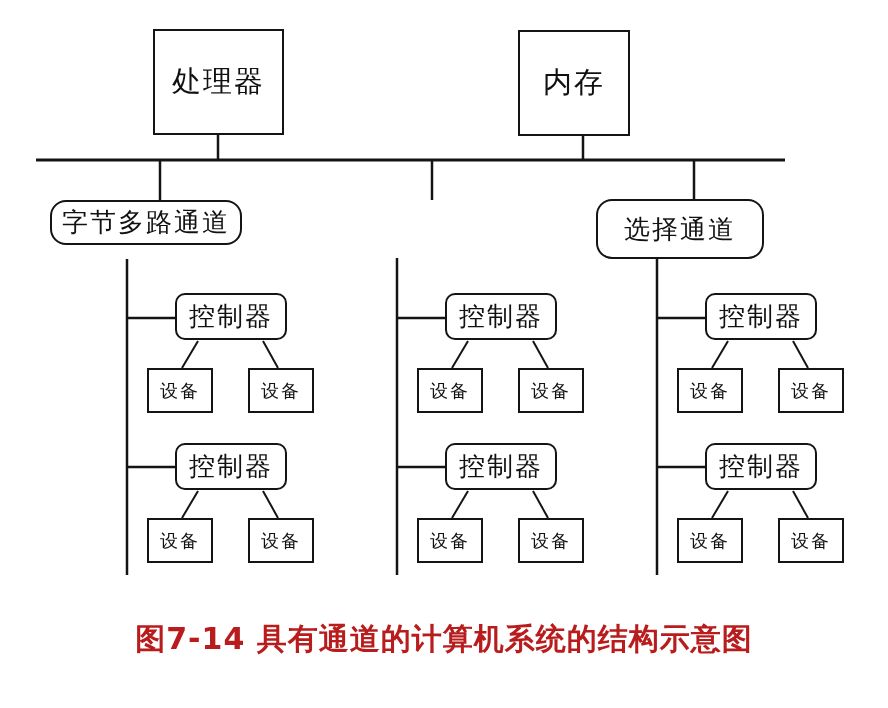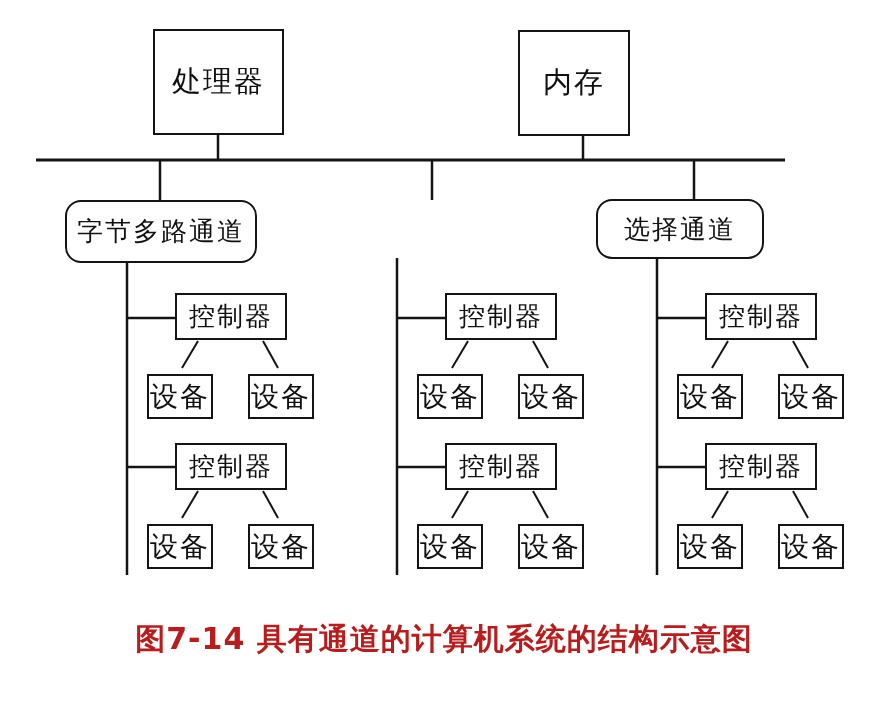--- a/index.html
+++ b/index.html
@@ -23,22 +23,22 @@
     border: 2px solid #141414;
     background: #ffffff;
     display: flex;
     align-items: center;
     justify-content: center;
     color: #111111;
     white-space: nowrap;
   }
   .square   { font-size: 29px; letter-spacing: 2px; }
   .channel  { border-radius: 16px; font-size: 26px; letter-spacing: 2px; }
-  .controller { font-size: 26px; letter-spacing: 2px; }
-  .device   { font-size: 28px; letter-spacing: 2px; margin-top: 6px; }
+  .controller { font-size: 26px; letter-spacing: 2px; border-radius: 10px; }
+  .device   { font-size: 18px; letter-spacing: 2px; }
   .caption {
     position: absolute;
     left: 0; top: 619px;
     width: 100%;
     text-align: center;
     font-size: 30px;
     font-weight: bold;
     color: #b91c1c;
     letter-spacing: 1px;
   }
@@ -82,21 +82,21 @@
 
     <line x1="728" y1="341" x2="712" y2="368" stroke-width="2"></line>
     <line x1="793" y1="341" x2="808" y2="368" stroke-width="2"></line>
     <line x1="728" y1="491" x2="712" y2="518" stroke-width="2"></line>
     <line x1="793" y1="491" x2="808" y2="518" stroke-width="2"></line>
   </svg>
 
   <div class="box square" style="left:153px; top:29px; width:131px; height:106px;">处理器</div>
   <div class="box square" style="left:518px; top:30px; width:112px; height:106px;">内存</div>
 
-  <div class="box channel" style="left:65px; top:200px; width:192px; height:63px;">字节多路通道</div>
+  <div class="box channel" style="left:50px; top:200px; width:192px; height:45px;">字节多路通道</div>
   <div class="box channel" style="left:596px; top:199px; width:168px; height:60px;">选择通道</div>
 
   <div class="box controller" style="left:175px; top:293px; width:112px; height:47px;">控制器</div>
   <div class="box controller" style="left:175px; top:443px; width:112px; height:47px;">控制器</div>
 
   <div class="box controller" style="left:445px; top:293px; width:112px; height:47px;">控制器</div>
   <div class="box controller" style="left:445px; top:443px; width:112px; height:47px;">控制器</div>
 
   <div class="box controller" style="left:705px; top:293px; width:112px; height:47px;">控制器</div>
   <div class="box controller" style="left:705px; top:443px; width:112px; height:47px;">控制器</div>

